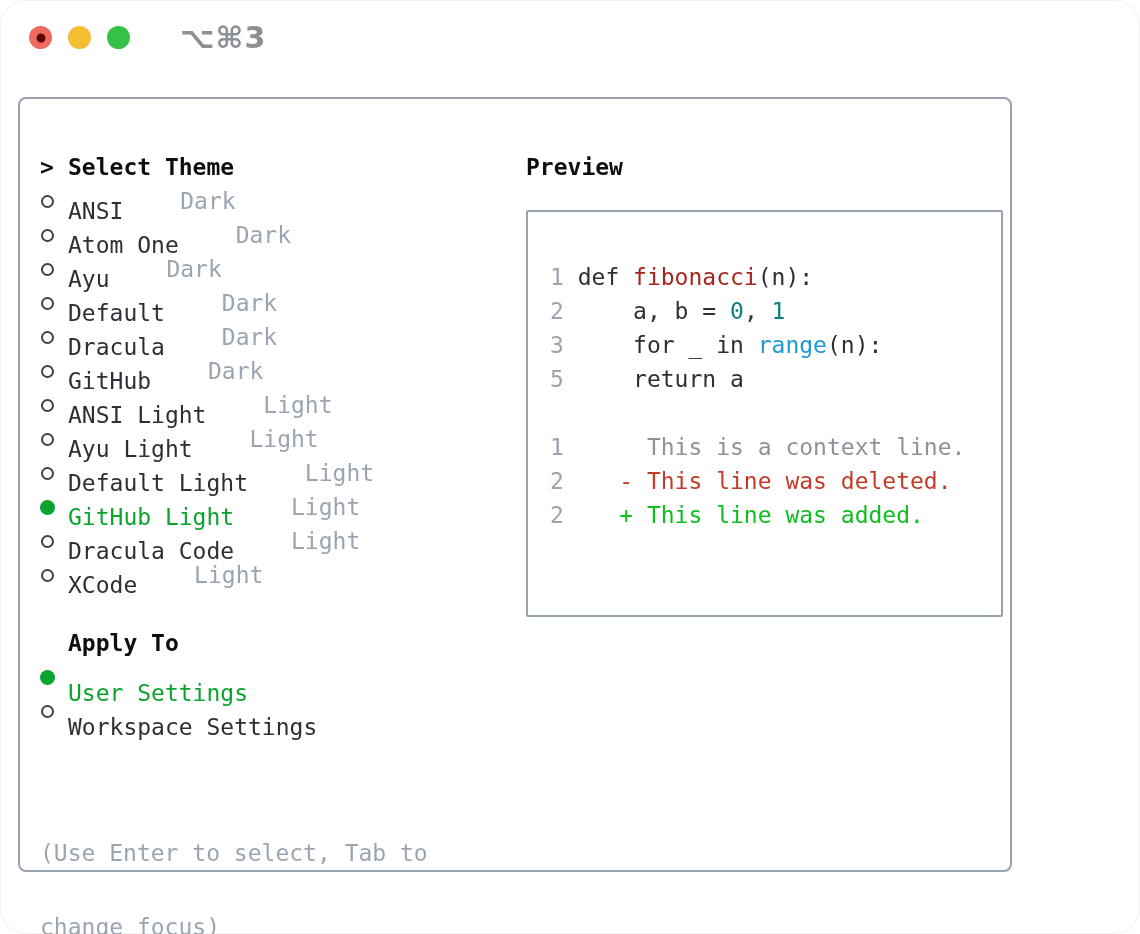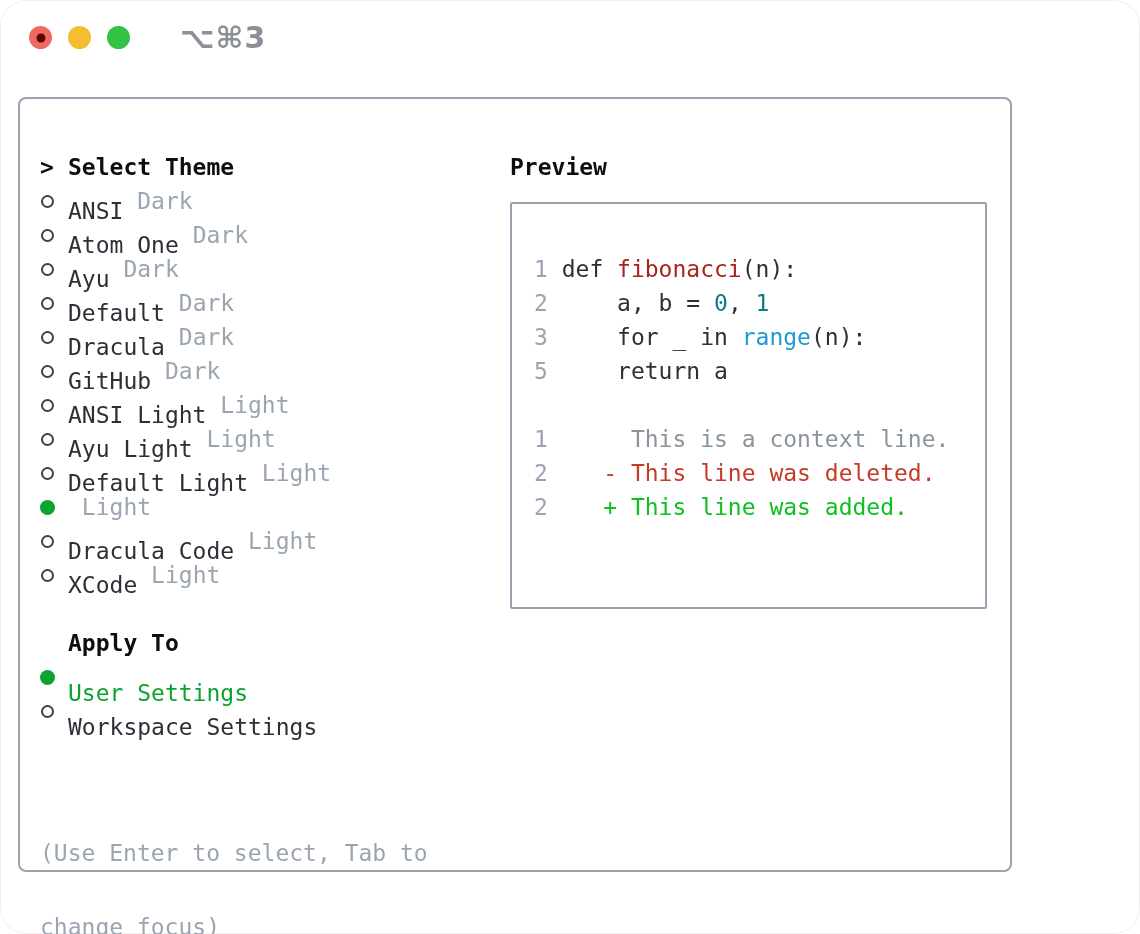--- a/index.html
+++ b/index.html
@@ -74,30 +74,30 @@
   .hdr-text { color: var(--header-black); font-weight: bold; font-size: 23px; white-space: pre; text-align: center; }
   .ring {
     width: 13px; height: 13px; border-radius: 50%;
     border: 2px solid #3c424a; margin-left: 1px;
   }
   .dot {
     width: 15px; height: 15px; border-radius: 50%;
     background: var(--accent-green);
   }
   .item-name { white-space: pre; margin-top: 20px; }
-  .item-variant { color: var(--muted-gray); white-space: pre; }
+  .item-variant { color: var(--muted-gray); white-space: pre; margin-left: 43px; }
   .theme-item.selected .item-name { color: var(--accent-green); }
   .opt-name { white-space: pre; margin-top: 32px; }
   .apply-option.selected .opt-name { color: var(--accent-green); }
   .spacer { height: 34px; }
   .hint { color: var(--muted-gray); font-size: 23px; line-height: 34px; white-space: pre; margin-top: 40px; }
   
-  .right-col { position: absolute; left: 474px; top: 51px; width: 584px; padding-left: 16px; }
+  .right-col { position: absolute; left: 490px; top: 51px; width: 584px; padding-left: 16px; }
   .preview-box {
-    margin-top: 18px;
+    margin-top: 26px;
     width: 477px; height: 407px;
     border: 2px solid var(--border-gray);
     border-radius: 2px;
     padding: 48px 0 0 22px;
     overflow: hidden;
   }
   .pline { height: 34px; line-height: 34px; font-size: 23px; white-space: pre; }
   .pnum { display: inline-block; width: 1ch; margin-right: 1ch; color: var(--muted-gray); }
   .seg-code { color: var(--text-dark); }
   .seg-function { color: var(--function-red); }
@@ -131,21 +131,21 @@
       <div id="theme-list">
           <div class="row theme-item"><span class="cell-marker"><span class="ring"></span></span><span class="item-name">ANSI</span><span class="item-variant"> Dark</span></div>
           <div class="row theme-item"><span class="cell-marker"><span class="ring"></span></span><span class="item-name">Atom One</span><span class="item-variant"> Dark</span></div>
           <div class="row theme-item"><span class="cell-marker"><span class="ring"></span></span><span class="item-name">Ayu</span><span class="item-variant"> Dark</span></div>
           <div class="row theme-item"><span class="cell-marker"><span class="ring"></span></span><span class="item-name">Default</span><span class="item-variant"> Dark</span></div>
           <div class="row theme-item"><span class="cell-marker"><span class="ring"></span></span><span class="item-name">Dracula</span><span class="item-variant"> Dark</span></div>
           <div class="row theme-item"><span class="cell-marker"><span class="ring"></span></span><span class="item-name">GitHub</span><span class="item-variant"> Dark</span></div>
           <div class="row theme-item"><span class="cell-marker"><span class="ring"></span></span><span class="item-name">ANSI Light</span><span class="item-variant"> Light</span></div>
           <div class="row theme-item"><span class="cell-marker"><span class="ring"></span></span><span class="item-name">Ayu Light</span><span class="item-variant"> Light</span></div>
           <div class="row theme-item"><span class="cell-marker"><span class="ring"></span></span><span class="item-name">Default Light</span><span class="item-variant"> Light</span></div>
-          <div class="row theme-item selected"><span class="cell-marker"><span class="dot"></span></span><span class="item-variant"> Light</span></div>
+          <div class="row theme-item selected"><span class="cell-marker"><span class="dot"></span></span><span class="item-name">GitHub Light</span><span class="item-variant"> Light</span></div>
           <div class="row theme-item"><span class="cell-marker"><span class="ring"></span></span><span class="item-name">Dracula Code</span><span class="item-variant"> Light</span></div>
           <div class="row theme-item"><span class="cell-marker"><span class="ring"></span></span><span class="item-name">XCode</span><span class="item-variant"> Light</span></div>
         </div>
       <div class="spacer"></div>
       <div class="row">
         <span class="cell-marker"></span>
         <span class="hdr-text">Apply To</span>
       </div>
       <div id="apply-list">
           <div class="row apply-option selected"><span class="cell-marker"><span class="dot"></span></span><span class="opt-name">User Settings</span></div>

